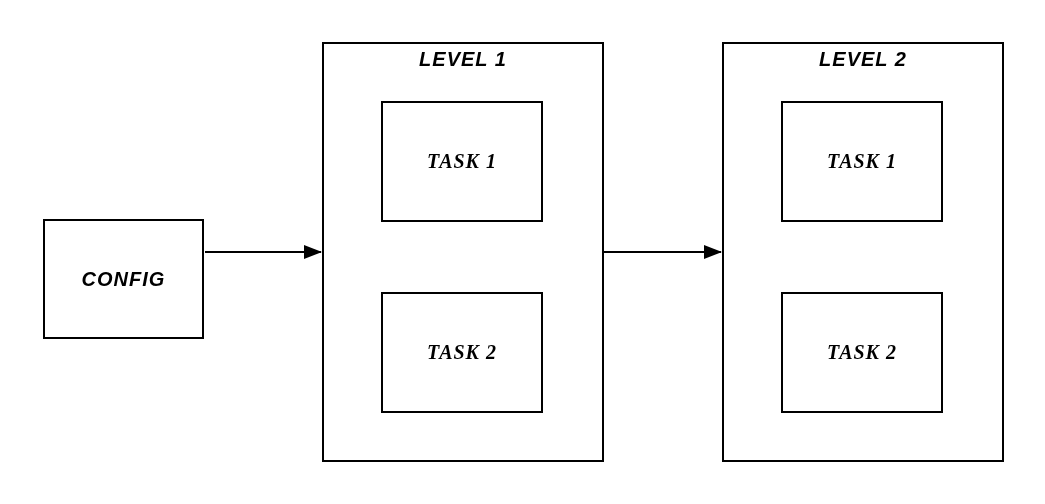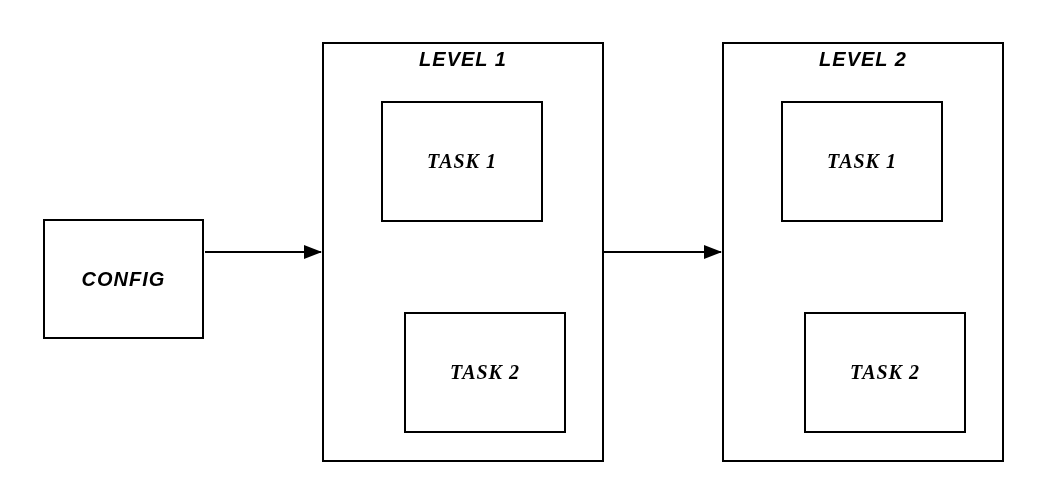--- a/index.html
+++ b/index.html
@@ -76,21 +76,21 @@
     text-align: center;
   }
   .task {
     position: absolute;
     width: 162px;
     height: 121px;
     left: 57px;
     font-family: Liberation Serif, serif;
   }
   .task-1 { top: 57px; }
-  .task-2 { top: 268px; margin-left: 23px; }
+  .task-2 { top: 248px; }
 </style>
 </head>
 <body>
 
 <div class="canvas">
 
   <svg class="arrow-layer" width="1045" height="504" viewBox="0 0 1045 504" xmlns="http://www.w3.org/2000/svg">
     <defs>
       <marker id="ah" markerWidth="20" markerHeight="16" refX="17" refY="8" orient="auto" markerUnits="userSpaceOnUse">
         <path class="arrow-head" d="M0,1 L18,8 L0,15 Z"></path>

